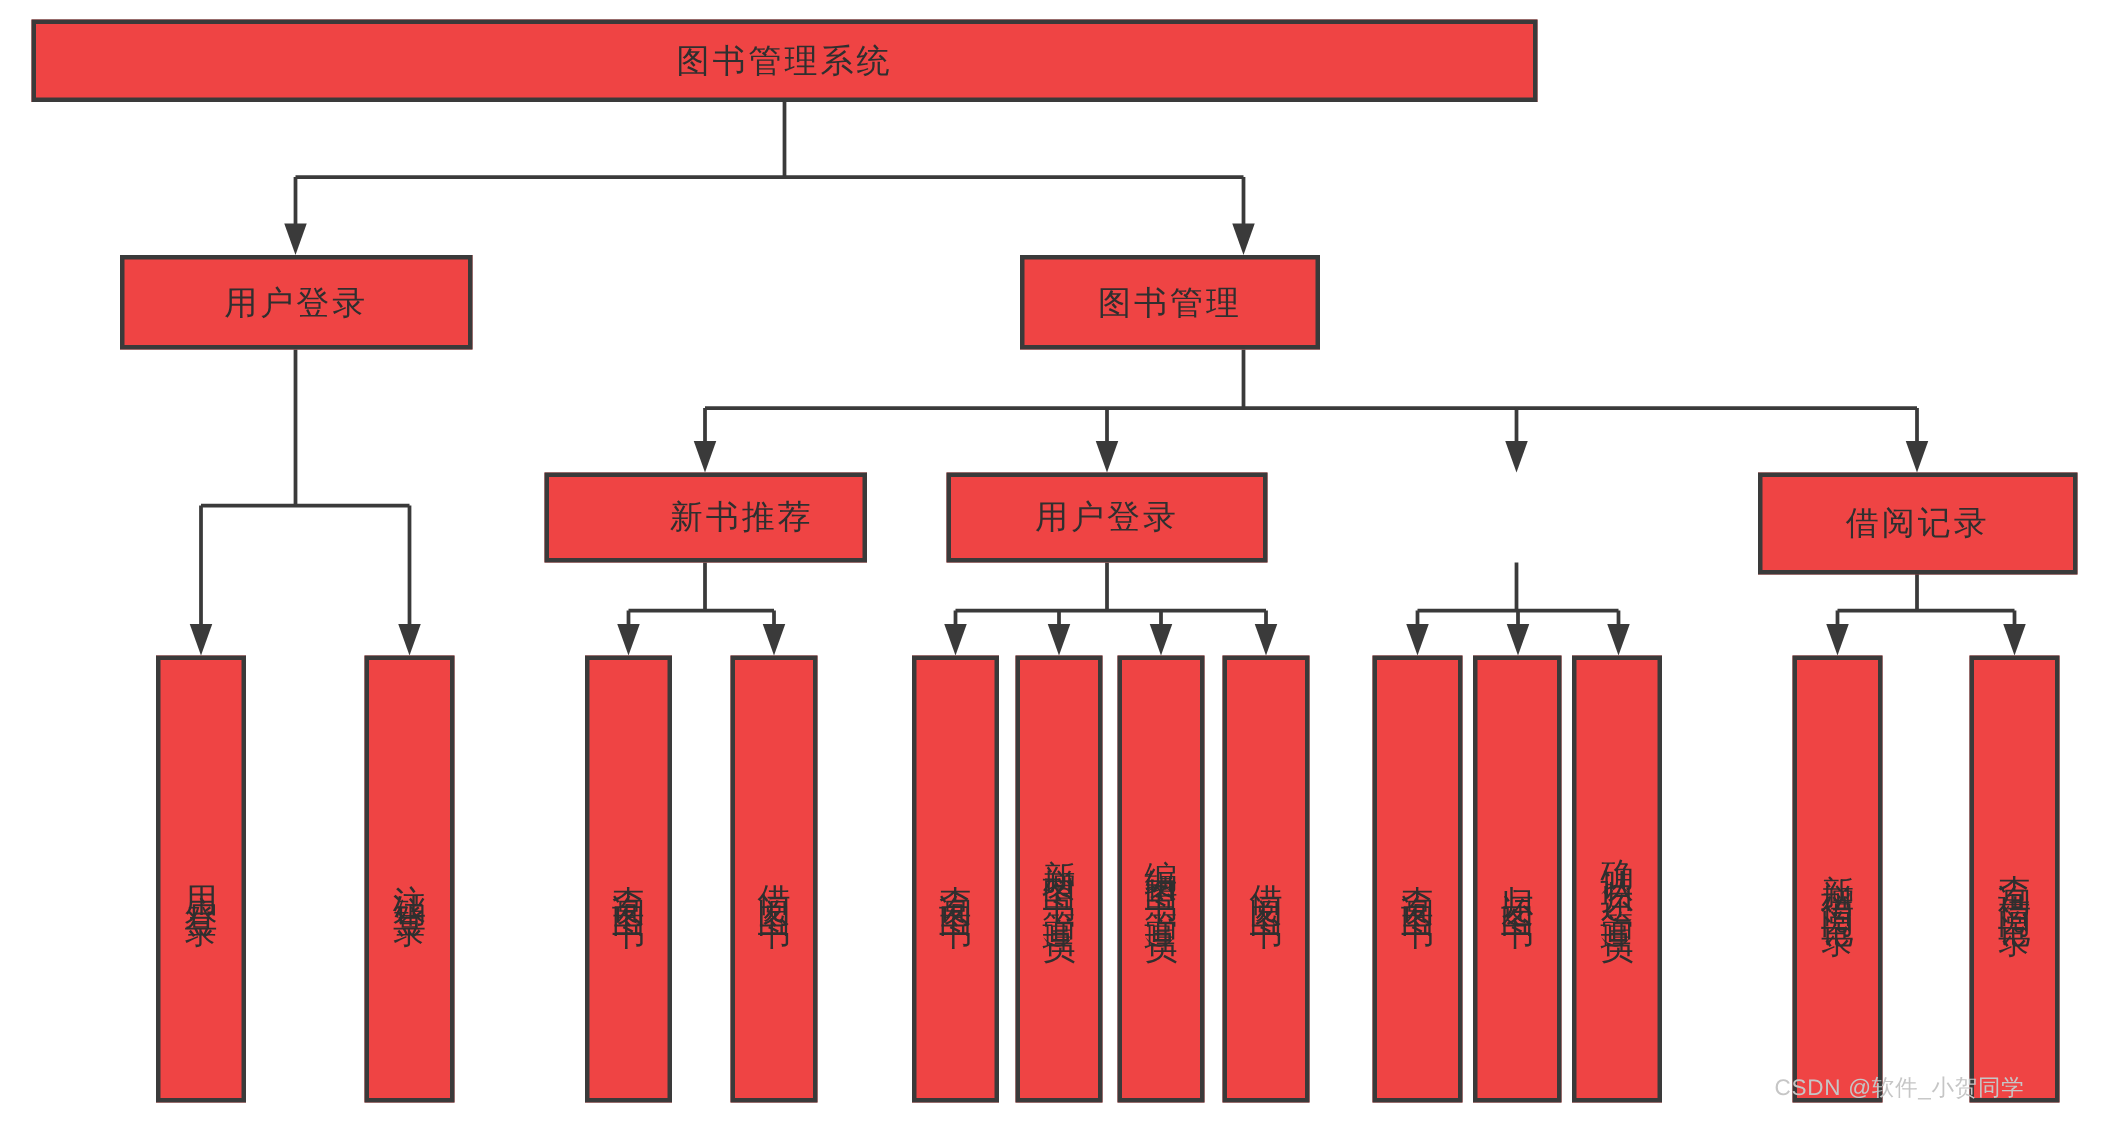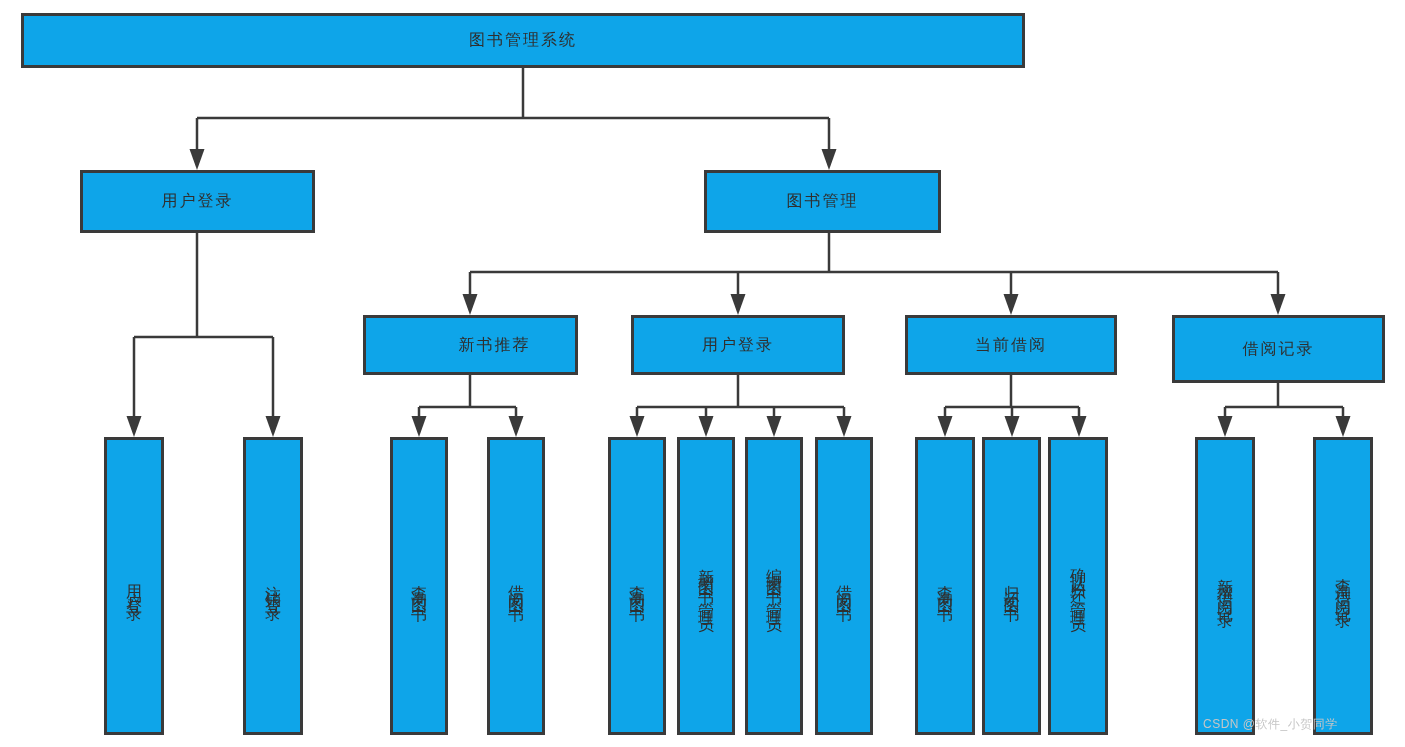--- a/index.html
+++ b/index.html
@@ -31,48 +31,47 @@
     fill: none;
   }
   svg.connectors polygon {
     fill: var(--line);
     stroke: none;
   }
   .box {
     position: absolute;
     box-sizing: border-box;
     border: 3px solid var(--line);
-    background: #0ea5e9;
+    background: #ef4444;
     display: flex;
     align-items: center;
     justify-content: center;
     color: var(--text);
-    font-size: 16px;
+    font-size: 22px;
   }
   .box .hlabel {
     letter-spacing: 2px;
     white-space: nowrap;
   }
   .box .vlabel {
     writing-mode: vertical-rl;
     text-orientation: mixed;
     line-height: 1;
     letter-spacing: 7px;
     white-space: nowrap;
   }
   .watermark {
     position: absolute;
     left: 1183px;
     top: 716px;
-    font-size: 12px;
+    font-size: 15px;
     color: var(--watermark);
     white-space: nowrap;
     z-index: 5;
     letter-spacing: 0.5px;
-    margin-left: 20px;
   }
 </style>
 </head>
 <body>
 
 <div class="canvas">
 
   <svg class="connectors" viewBox="0 0 1405 747" xmlns="http://www.w3.org/2000/svg">
 
     <g>
@@ -149,33 +148,30 @@
     </g>
   </svg>
 
   <div class="box" style="left:21px; top:13px; width:1004px; height:55px;">
     <span class="hlabel">图书管理系统</span>
   </div>
 
   <div class="box" style="left:80px; top:170px; width:235px; height:63px;">
     <span class="hlabel">用户登录</span>
   </div>
-  <div class="box" style="left:704px; top:170px; width:237px; height:63px;">
+  <div class="box" style="left:680px; top:170px; width:200px; height:63px;">
     <span class="hlabel">图书管理</span>
   </div>
 
   <div class="box" style="left:363px; top:315px; width:215px; height:60px;padding-left:48px;">
     <span class="hlabel">新书推荐</span>
   </div>
   <div class="box" style="left:631px; top:315px; width:214px; height:60px;">
     <span class="hlabel">用户登录</span>
   </div>
-  <div class="box" style="left:905px; top:315px; width:212px; height:60px;">
-    <span class="hlabel">当前借阅</span>
-  </div>
   <div class="box" style="left:1172px; top:315px; width:213px; height:68px;">
     <span class="hlabel">借阅记录</span>
   </div>
 
   <div class="box" style="left:104px; top:437px; width:60px; height:298px;">
     <span class="vlabel">用户登录</span>
   </div>
   <div class="box" style="left:243px; top:437px; width:60px; height:298px;">
     <span class="vlabel">注销登录</span>
   </div>

